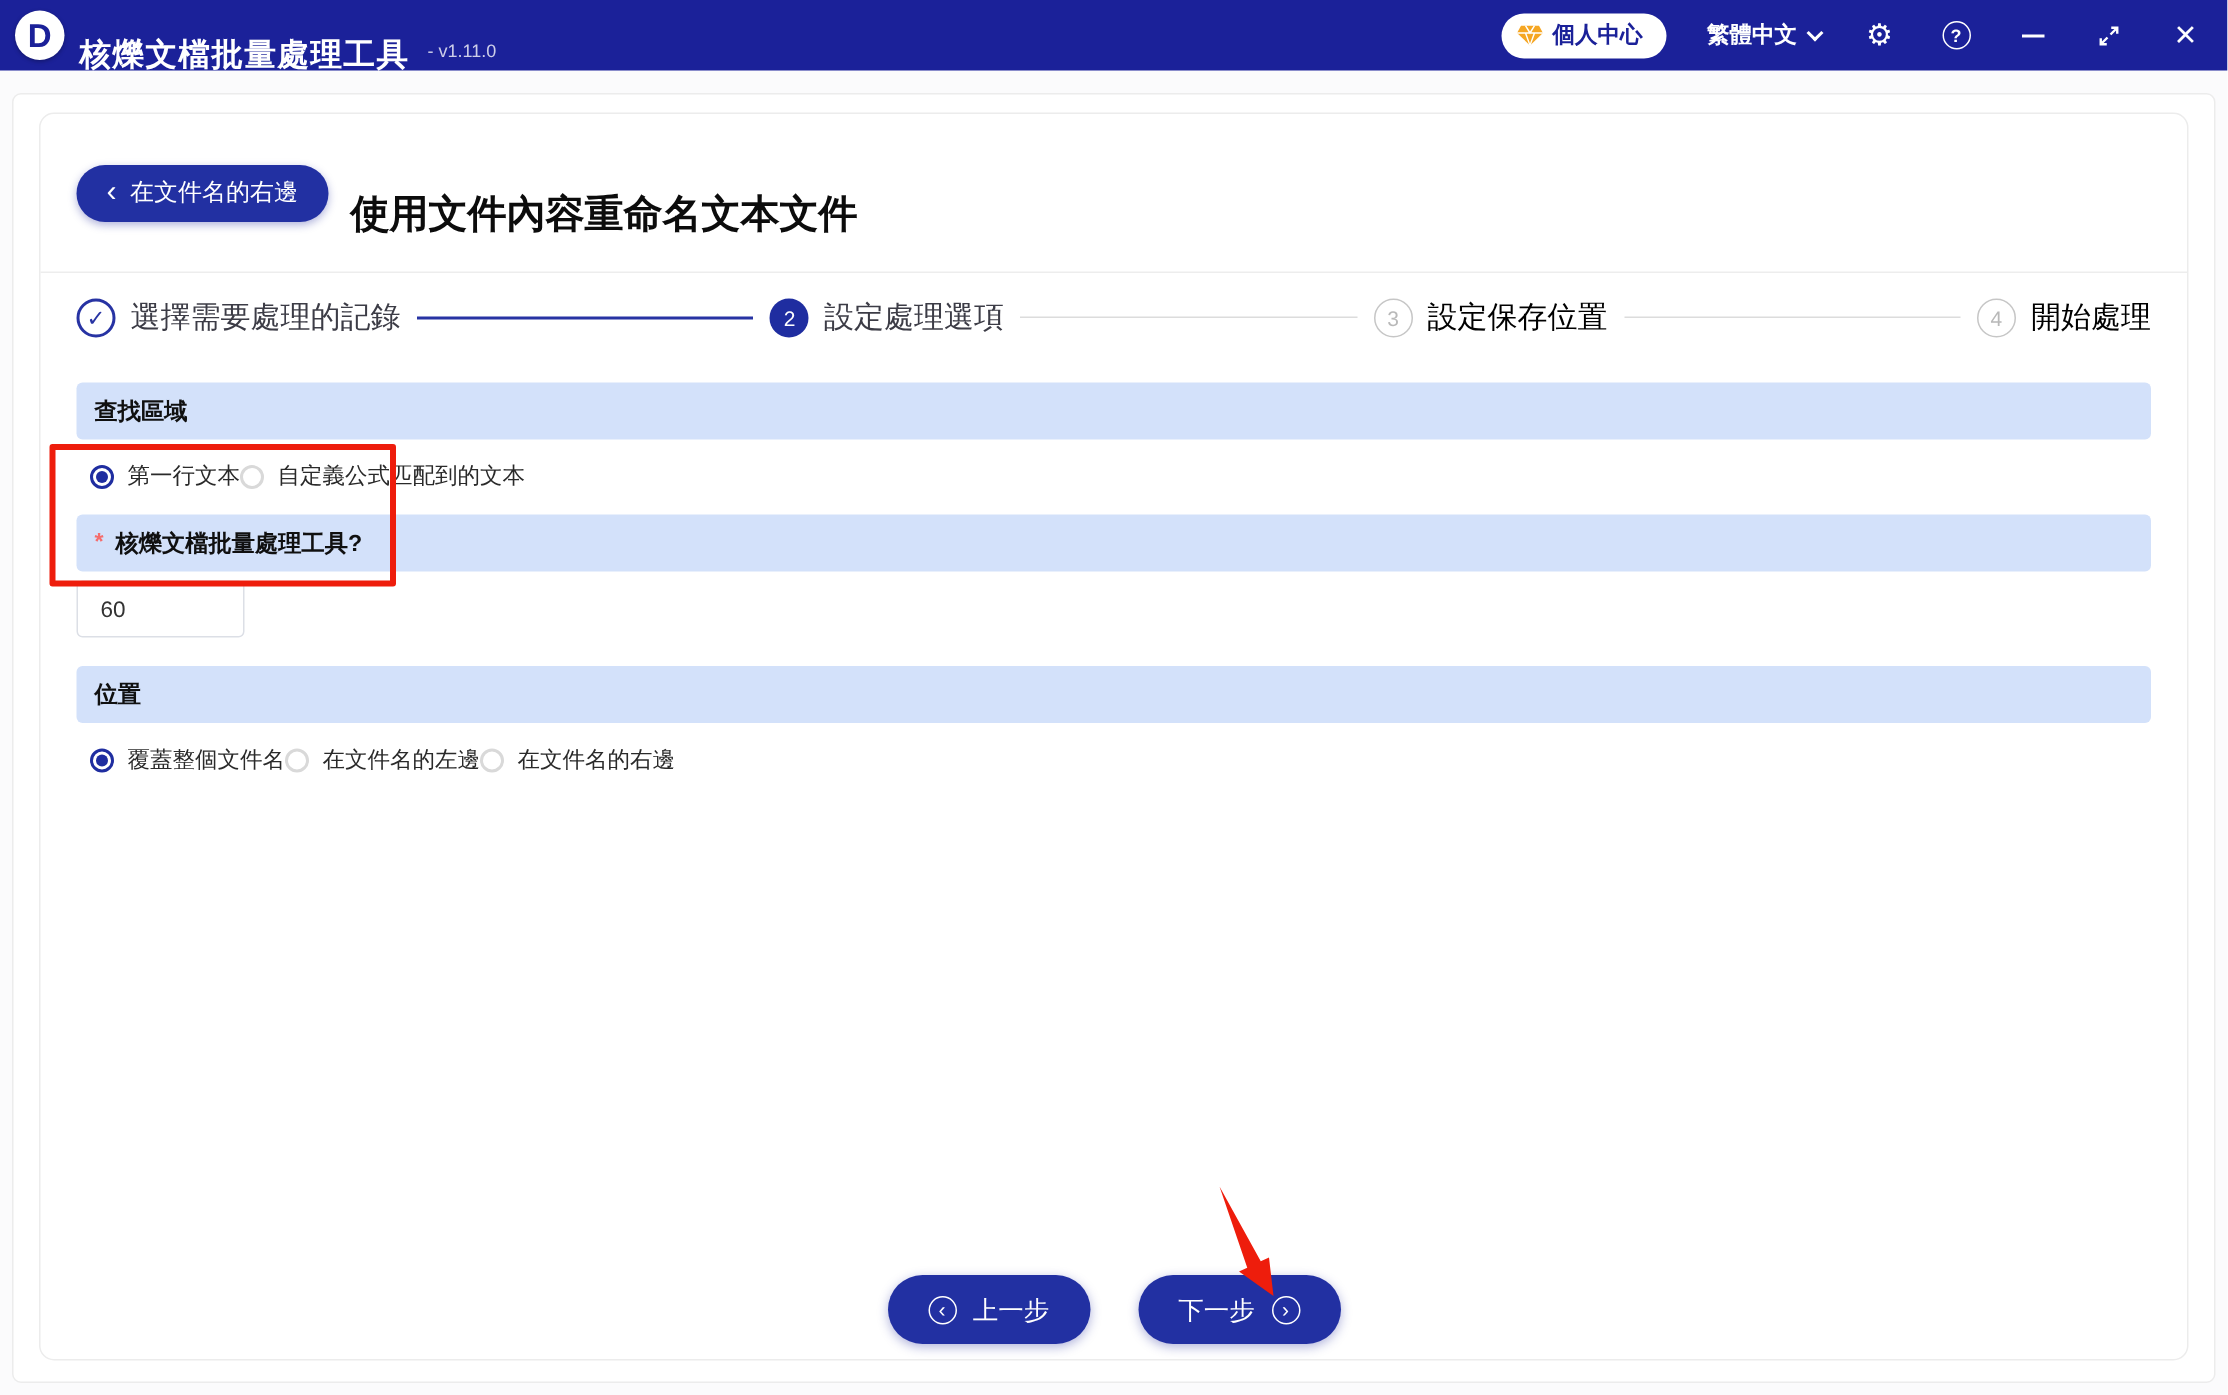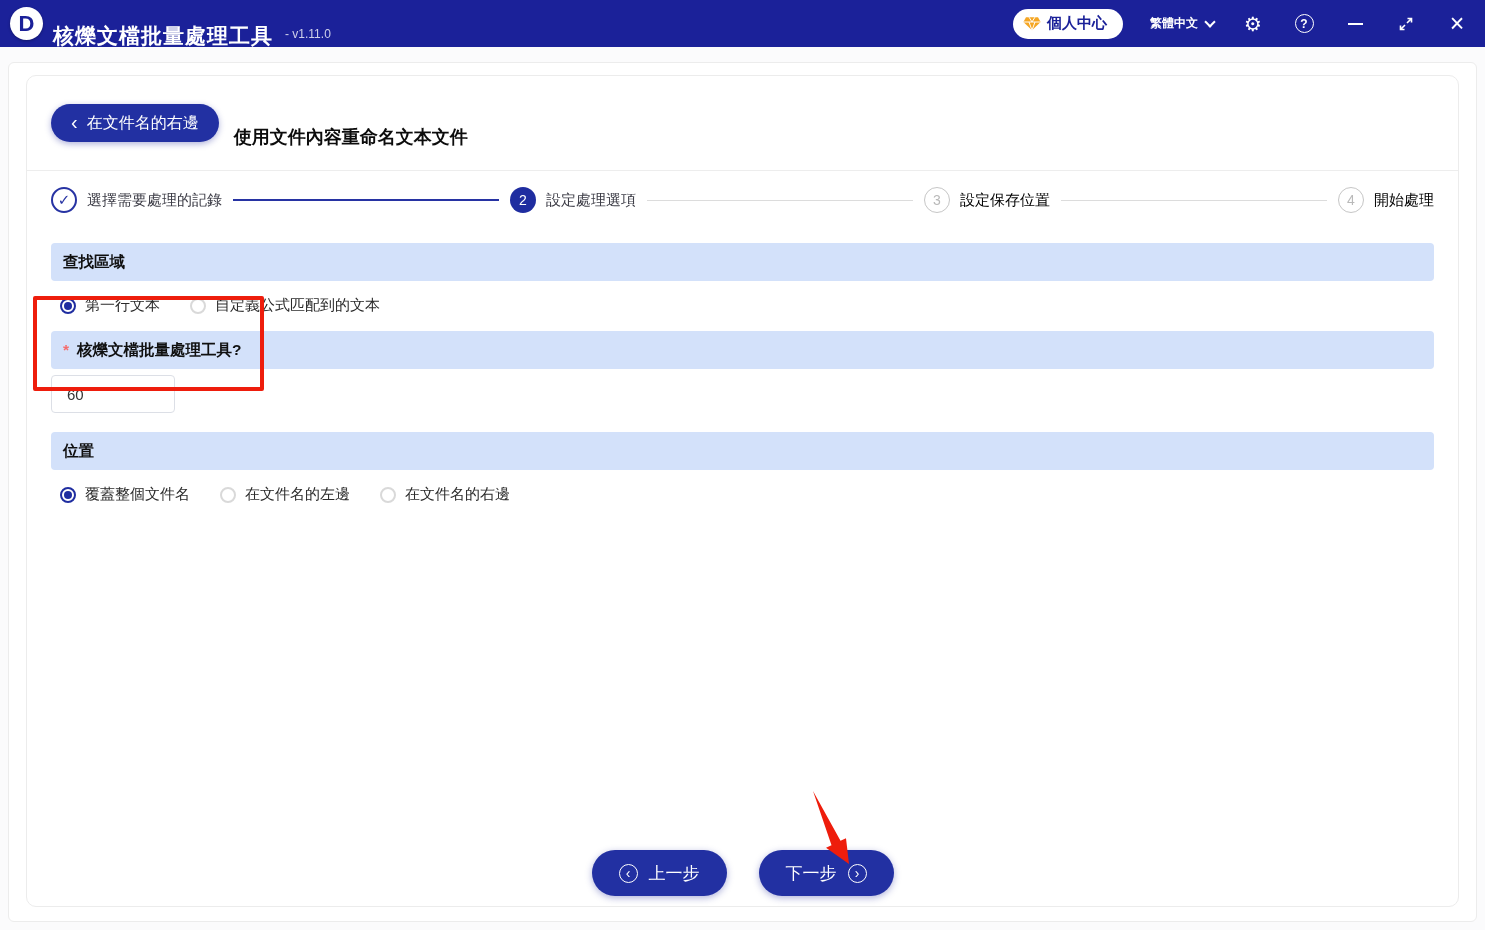--- a/index.html
+++ b/index.html
@@ -22,21 +22,21 @@
     font-size:22px; font-weight:800; box-shadow:0 1px 3px rgba(0,0,0,.3);
   }
   .app-title{ font-size:21px; font-weight:bold; letter-spacing:1px;margin-top:24px; }
   .version{ font-size:12px; color:rgba(255,255,255,.78); margin-left:2px; margin-top:20px;}
   .tb-right{ margin-left:auto; display:flex; align-items:center; gap:27px; }
   .user-pill{
     background:#fff; color:#1b2199; height:30px; border-radius:16px;
     padding:0 16px 0 10px; display:flex; align-items:center; gap:6px;
     font-size:15px; font-weight:bold; cursor:pointer;text-align:right;
   }
-  .lang{ display:flex; align-items:center; gap:8px; font-size:12px; font-weight:bold; cursor:pointer;justify-content:flex-end;}
+  .lang{ display:flex; align-items:center; gap:8px; font-size:15px; font-weight:bold; cursor:pointer;justify-content:flex-end;}
   .chev-down{ width:8px; height:8px; border-right:2px solid #fff; border-bottom:2px solid #fff;
     transform:rotate(45deg); margin-top:-4px; }
   .tb-ic{ display:flex; align-items:center; justify-content:center; width:24px; height:24px; cursor:pointer;}
   .gear{ font-size:20px; line-height:1; }
   .help-c{ width:19px; height:19px; border:1.6px solid #fff; border-radius:50%;
     display:flex; align-items:center; justify-content:center; font-size:12px; font-weight:bold;}
   .min-line{ width:15px; height:2px; background:#fff; }
   .close-x{ font-size:25px; line-height:1; font-weight:400; }
 
   
@@ -50,52 +50,52 @@
   }
 
   
   .hdr{ display:flex; align-items:center; gap:15px; padding:21px 24px; border-bottom:1px solid #ededed; }
   .back-btn{
     background:#2230a2; color:#fff; border:none; height:38px; border-radius:19px;
     padding:0 20px; display:flex; align-items:center; gap:9px; font-size:16px;
     font-family:inherit; cursor:pointer; box-shadow:0 2px 6px rgba(27,33,153,.35);
   }
   .back-chev{ font-size:20px; line-height:1; margin-top:-2px; }
-  .page-title{ font-size:18px; font-weight:bold; color:#0c0c0c;margin-top:28px; }
+  .page-title{ font-size:26px; font-weight:bold; color:#0c0c0c;margin-top:28px; }
 
   
   .steps{ display:flex; align-items:center; padding:16px 24px 12px; gap:11px; }
   .step{ display:flex; align-items:center; gap:10px; white-space:nowrap; }
   .scir{ width:26px; height:26px; border-radius:50%; display:flex; align-items:center;
     justify-content:center; font-size:14px; flex:0 0 auto; }
   .scir.done{ border:2px solid #2733a3; color:#2733a3; font-size:15px; }
   .scir.active{ background:#1f2da0; color:#fff; }
   .scir.pending{ border:1.5px solid #c6c6c6; color:#b9b9b9; }
-  .slabel{ font-size:15px; color:#3c3c46; }
+  .slabel{ font-size:20px; color:#3c3c46; }
   .slabel.pending{ color:#000000;font-family:Liberation Mono, monospace; }
   .conn{ flex:1 1 auto; height:0; }
   .conn.done{ border-top:2px solid #2733a3; }
   .conn.pending{ border-top:1px solid #dcdcdc; }
 
   
   .content{ flex:1; display:flex; flex-direction:column; padding:0 24px 6px; }
   .section-bar{
     background:#d3e1fa; border-radius:4px; height:38px; display:flex; align-items:center;
     padding:0 12px; font-size:15.5px; font-weight:bold; color:#101010; gap:6px;
   }
   .req{ color:#f56c6c; font-weight:bold; margin-right:2px; }
-  .radio-row{ display:flex; align-items:center; gap:30px; padding:15px 2px 16px 9px; }
+  .radio-row{ display:flex; align-items:center; padding:15px 2px 16px 9px; }
   .radio{ display:flex; align-items:center; gap:9px; font-size:15px; color:#2a2a2a; cursor:pointer; }
   .rdot{ width:16px; height:16px; border-radius:50%; position:relative; flex:0 0 auto; }
   .rdot.on{ border:2px solid #1f2da0; }
   .rdot.on::after{ content:""; position:absolute; inset:2px; background:#1f2da0; border-radius:50%; }
   .rdot.off{ border:2px solid #d9d9d9; background:#fff; }
 
   .char-input{
-    margin:6px 0 19px; width:124px; height:38px; border:1px solid #dcdfe6; border-radius:4px;
+    margin:6px 0 19px; width:112px; height:38px; border:1px solid #dcdfe6; border-radius:4px;
     font-size:15px; color:#333; padding:0 15px; font-family:inherit; outline:none;
   }
 
   
   .footer{ margin-top:auto; display:flex; justify-content:center; gap:32px; padding-bottom:4px; }
   .nav-btn{
     height:46px; border:none; border-radius:23px; background:#2230a2; color:#fff;
     font-size:17px; display:flex; align-items:center; gap:11px; padding:0 27px;
     font-family:inherit; cursor:pointer; box-shadow:0 2px 7px rgba(27,33,153,.35);
   }

